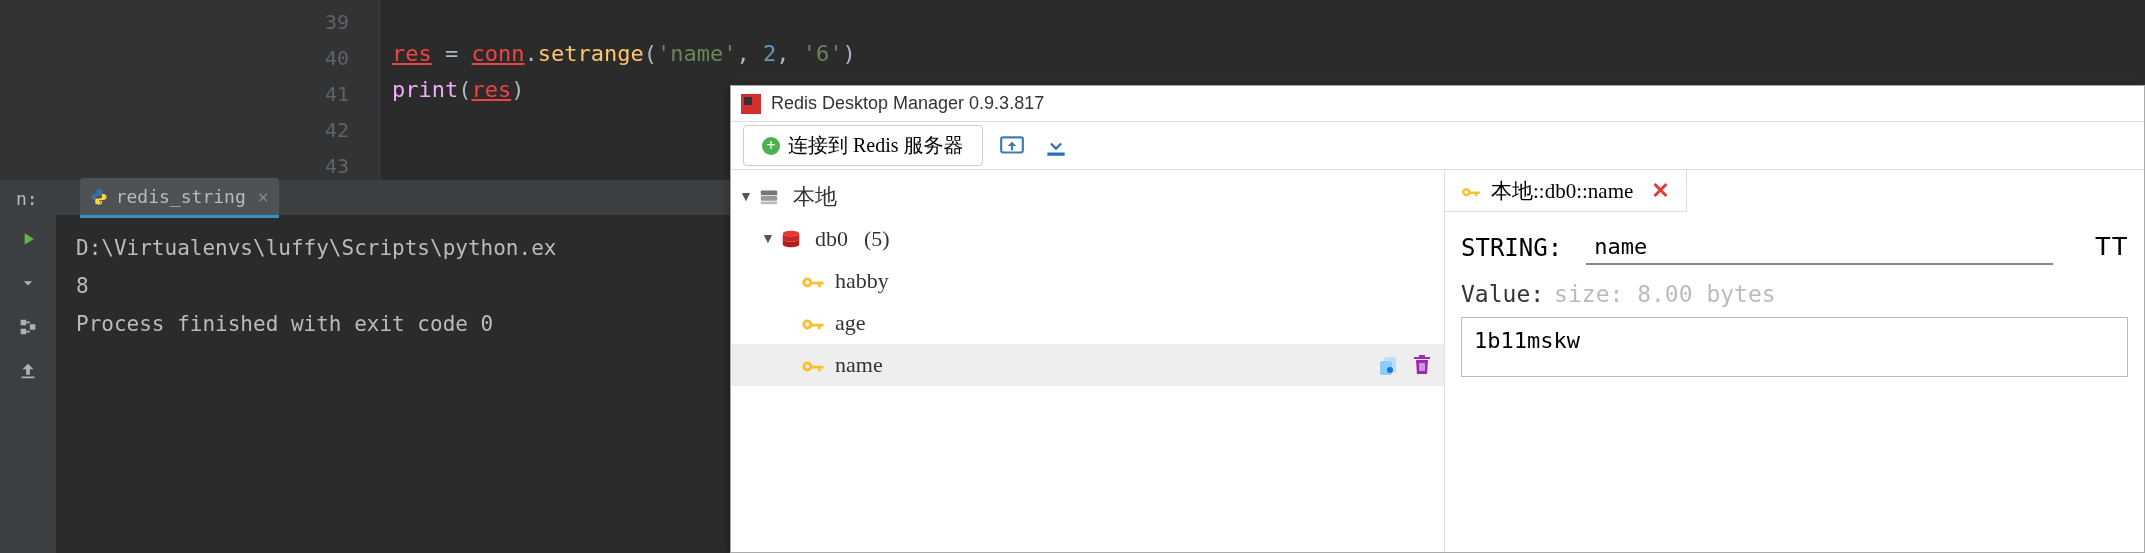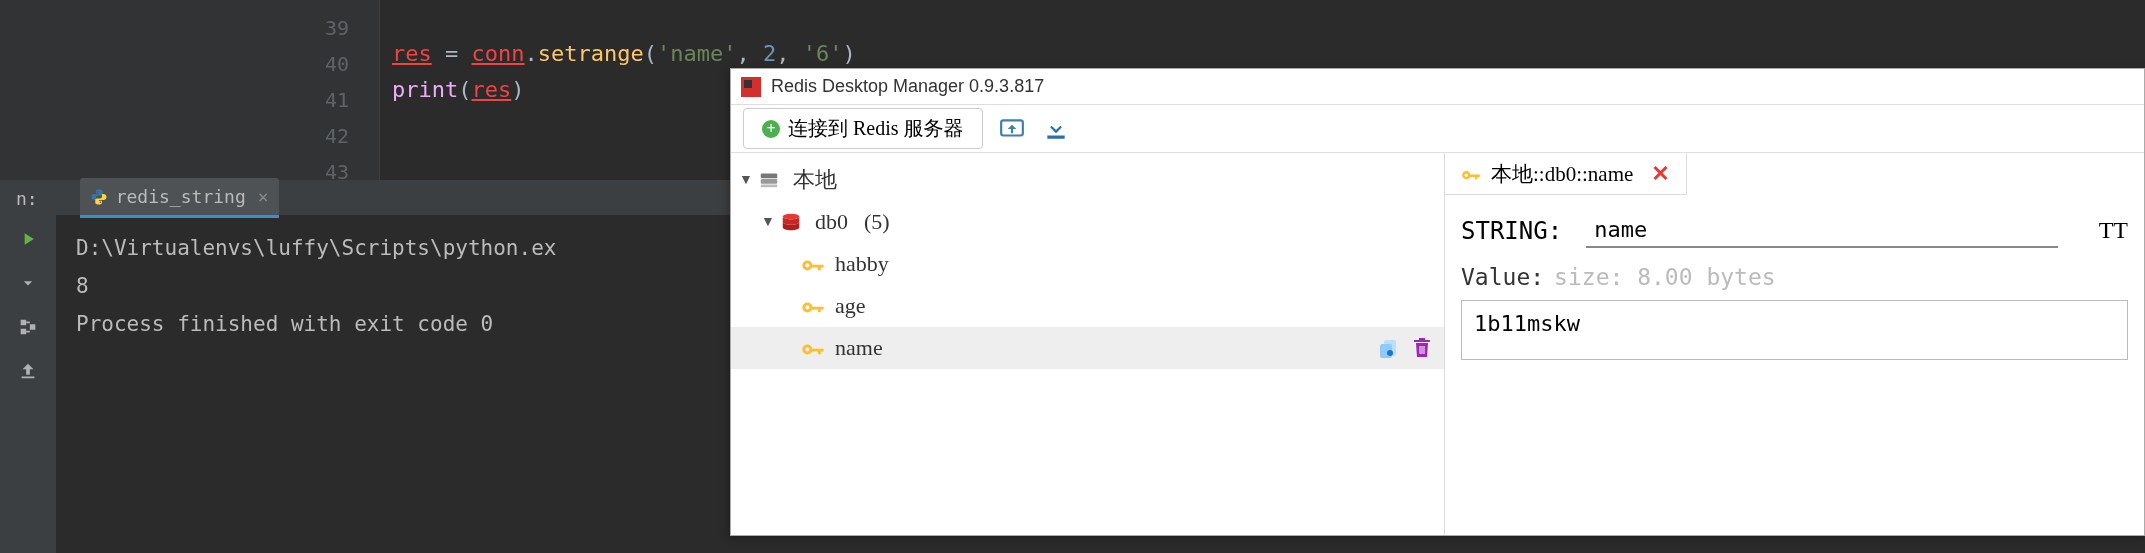--- a/index.html
+++ b/index.html
@@ -23,21 +23,21 @@
     
     .code-area {
       display: flex;
       height: 180px;
       background: #2b2b2b;
     }
     
     .gutter {
       width: 380px;
       background: #313335;
-      padding-top: 10px;
+      padding-top: 4px;
       border-right: 1px solid #3c3f41;
     }
     
     .line-num {
       color: #606366;
       text-align: right;
       padding-right: 30px;
       font-size: 20px;
       line-height: 36px;
       height: 36px;
@@ -135,21 +135,21 @@
       font-size: 21px;
       line-height: 38px;
       color: #bbbbbb;
     }
     
     .term-line { white-space: pre; }
     
     
     .rdm-window {
       position: absolute;
-      top: 68px;
+      top: 85px;
       left: 730px;
       width: 1415px;
       height: 468px;
       background: #ffffff;
       border: 1px solid #aaa;
       box-shadow: -2px 2px 8px rgba(0,0,0,0.3);
     }
     
     .rdm-titlebar {
       height: 36px;
@@ -325,22 +325,22 @@
       border: none;
       border-bottom: 2px solid #888;
       font-size: 22px;
       padding: 4px 8px;
       font-family: Consolas, monospace;
       outline: none;
       max-width: 570px;
     }
     
     .ttl-label {
-      font-size: 24px;
-      font-family: Liberation Serif, serif;
+      font-size: 28px;
+      font-family: Liberation Mono, monospace;
       margin-left: 17px;
     }
     
     .value-row {
       display: flex;
       align-items: center;
       gap: 10px;
       margin-bottom: 10px;
       font-size: 23px;
     }

